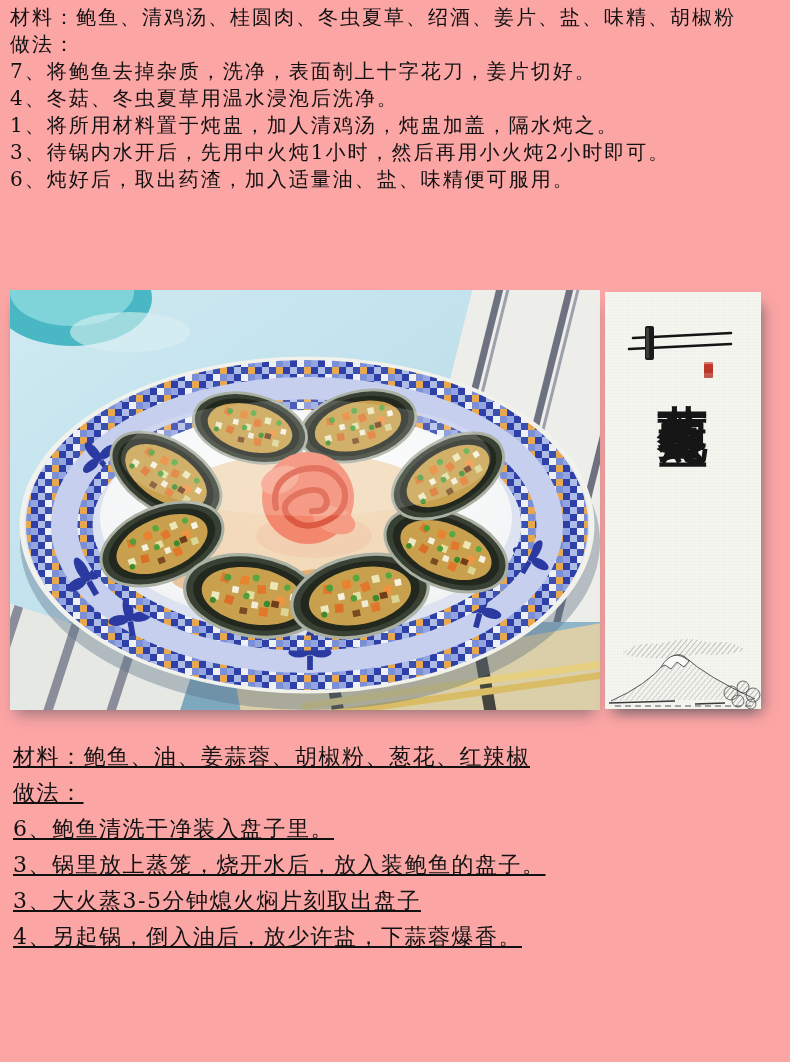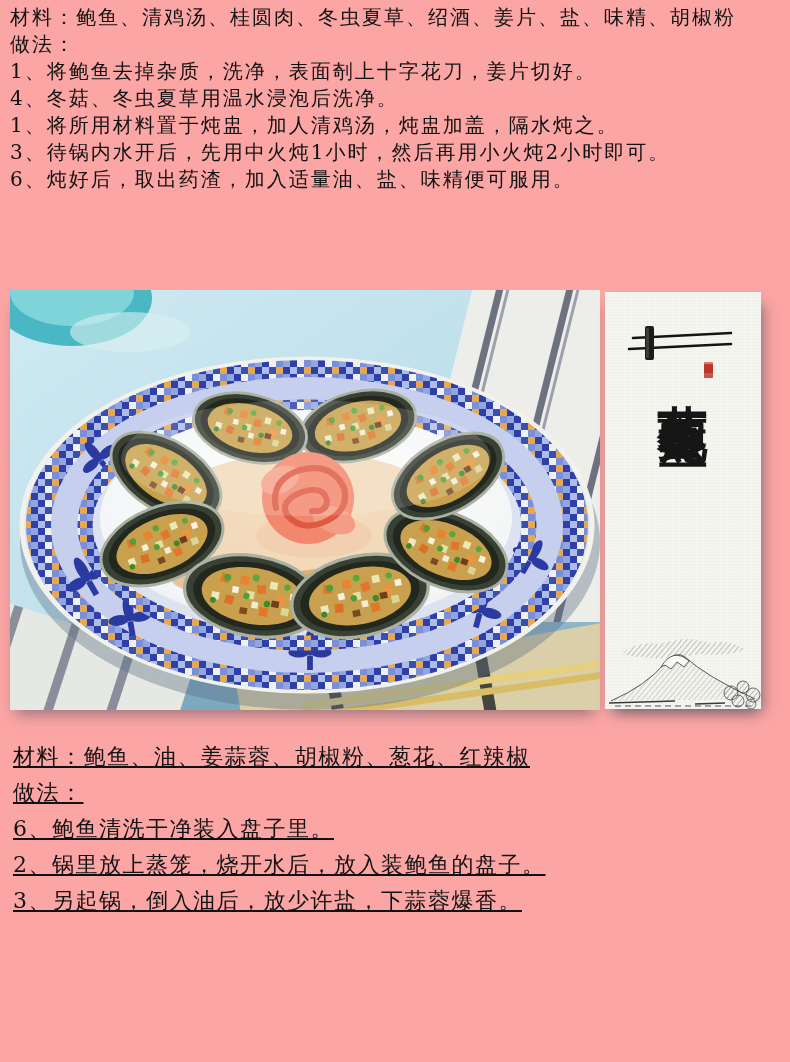--- a/index.html
+++ b/index.html
@@ -62,21 +62,21 @@
   .mountain{position:absolute;left:0;bottom:0;}
 </style>
 </head>
 <body>
 
 <div class="page">
 
   <section class="top-text">
     <p>材料：鲍鱼、清鸡汤、桂圆肉、冬虫夏草、绍酒、姜片、盐、味精、胡椒粉</p>
     <p>做法：</p>
-    <p>1、将鲍鱼去掉杂质，洗净，表面剞上十字花刀，姜片切好。</p>
+    <p>7、将鲍鱼去掉杂质，洗净，表面剞上十字花刀，姜片切好。</p>
     <p>4、冬菇、冬虫夏草用温水浸泡后洗净。</p>
     <p>1、将所用材料置于炖盅，加人清鸡汤，炖盅加盖，隔水炖之。</p>
     <p>3、待锅内水开后，先用中火炖1小时，然后再用小火炖2小时即可。</p>
     <p>6、炖好后，取出药渣，加入适量油、盐、味精便可服用。</p>
   </section>
 
   <div class="photo-frame">
     <svg width="590" height="420" viewBox="0 0 590 420" xmlns="http://www.w3.org/2000/svg">
       <defs>
         <linearGradient id="bgGrad" x1="0" y1="0" x2="1" y2="1">
@@ -241,17 +241,18 @@
       </g>
       <path d="M4,72 L70,70 M90,73 L120,72" stroke="#3a3a3a" stroke-width="1.4"></path>
       <path d="M10,75 L150,75" stroke="#555" stroke-width="1" stroke-dasharray="6 4"></path>
     </svg>
   </aside>
 
   <section class="bottom-text">
     <p>材料：鲍鱼、油、姜蒜蓉、胡椒粉、葱花、红辣椒</p>
     <p>做法：</p>
     <p>6、鲍鱼清洗干净装入盘子里。</p>
-    <p>2、锅里放上蒸笼，烧开水后，放入装鲍鱼的盘子。</p>
-    <p>3、另起锅，倒入油后，放少许盐，下蒜蓉爆香。</p>
+    <p>3、锅里放上蒸笼，烧开水后，放入装鲍鱼的盘子。</p>
+    <p>3、大火蒸3-5分钟熄火焖片刻取出盘子</p>
+    <p>4、另起锅，倒入油后，放少许盐，下蒜蓉爆香。</p>
   </section>
 
 </div>
 
 </body></html>

